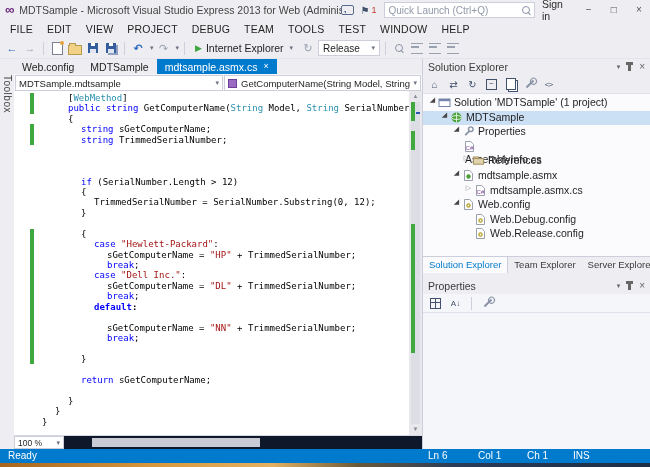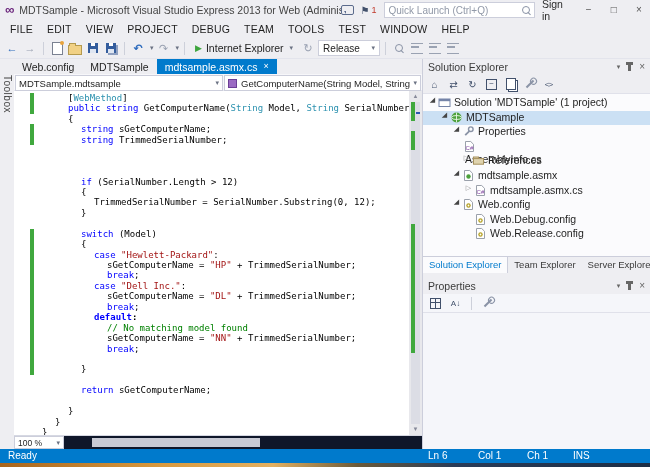--- a/index.html
+++ b/index.html
@@ -259,30 +259,29 @@
             <div class="cl"><span class="chgbar on"></span><span class="codetxt" style="padding-left: 39px;"><span class="tk-k">string</span><span class="tk-p"> sGetComputerName;</span></span></div>
             <div class="cl"><span class="chgbar on"></span><span class="codetxt" style="padding-left: 39px;"><span class="tk-k">string</span><span class="tk-p"> TrimmedSerialNumber;</span></span></div>
             <div class="cl"><span class="chgbar"></span><span class="codetxt" style="padding-left: 0px;"></span></div>
             <div class="cl"><span class="chgbar"></span></div>
             <div class="cl"><span class="chgbar"></span><span class="codetxt" style="padding-left: 0px;"></span></div>
             <div class="cl"><span class="chgbar"></span><span class="codetxt" style="padding-left: 39px;"><span class="tk-k">if</span><span class="tk-p"> (SerialNumber.Length &gt; 12)</span></span></div>
             <div class="cl"><span class="chgbar"></span><span class="codetxt" style="padding-left: 39px;"><span class="tk-p">{</span></span></div>
             <div class="cl"><span class="chgbar"></span><span class="codetxt" style="padding-left: 52px;"><span class="tk-p">TrimmedSerialNumber = SerialNumber.Substring(0, 12);</span></span></div>
             <div class="cl"><span class="chgbar"></span><span class="codetxt" style="padding-left: 39px;"><span class="tk-p">}</span></span></div>
             <div class="cl"><span class="chgbar"></span><span class="codetxt" style="padding-left: 0px;"></span></div>
-            <div class="cl"><span class="chgbar on"></span><span class="codetxt" style="padding-left: 39px;"><span class="tk-k">switch</span><span class="tk-p"> (Model)</span></span></div>
             <div class="cl"><span class="chgbar on"></span><span class="codetxt" style="padding-left: 39px;"><span class="tk-p">{</span></span></div>
             <div class="cl"><span class="chgbar on"></span><span class="codetxt" style="padding-left: 52px;"><span class="tk-k">case</span><span class="tk-p"> </span><span class="tk-s">"Hewlett-Packard"</span><span class="tk-p">:</span></span></div>
             <div class="cl"><span class="chgbar on"></span><span class="codetxt" style="padding-left: 65px;"><span class="tk-p">sGetComputerName = </span><span class="tk-s">"HP"</span><span class="tk-p"> + TrimmedSerialNumber;</span></span></div>
             <div class="cl"><span class="chgbar on"></span><span class="codetxt" style="padding-left: 65px;"><span class="tk-k">break</span><span class="tk-p">;</span></span></div>
             <div class="cl"><span class="chgbar on"></span><span class="codetxt" style="padding-left: 52px;"><span class="tk-k">case</span><span class="tk-p"> </span><span class="tk-s">"Dell Inc."</span><span class="tk-p">:</span></span></div>
             <div class="cl"><span class="chgbar on"></span><span class="codetxt" style="padding-left: 65px;"><span class="tk-p">sGetComputerName = </span><span class="tk-s">"DL"</span><span class="tk-p"> + TrimmedSerialNumber;</span></span></div>
             <div class="cl"><span class="chgbar on"></span><span class="codetxt" style="padding-left: 65px;"><span class="tk-k">break</span><span class="tk-p">;</span></span></div>
             <div class="cl"><span class="chgbar on"></span><span class="codetxt" style="padding-left: 52px; font-weight: bold;"><span class="tk-k">default</span><span class="tk-p">:</span></span></div>
-            <div class="cl"><span class="chgbar on"></span><span class="codetxt" style="padding-left: 65px;"><span class="tk-c">// No matching model found</span></span></div>
+            <div class="cl"><span class="chgbar on"></span></div>
             <div class="cl"><span class="chgbar on"></span><span class="codetxt" style="padding-left: 65px;"><span class="tk-p">sGetComputerName = </span><span class="tk-s">"NN"</span><span class="tk-p"> + TrimmedSerialNumber;</span></span></div>
             <div class="cl"><span class="chgbar on"></span><span class="codetxt" style="padding-left: 65px;"><span class="tk-k">break</span><span class="tk-p">;</span></span></div>
             <div class="cl"><span class="chgbar on"></span><span class="codetxt" style="padding-left: 0px;"></span></div>
             <div class="cl"><span class="chgbar on"></span><span class="codetxt" style="padding-left: 39px;"><span class="tk-p">}</span></span></div>
             <div class="cl"><span class="chgbar"></span><span class="codetxt" style="padding-left: 0px;"></span></div>
             <div class="cl"><span class="chgbar"></span><span class="codetxt" style="padding-left: 39px;"><span class="tk-k">return</span><span class="tk-p"> sGetComputerName;</span></span></div>
             <div class="cl"><span class="chgbar"></span><span class="codetxt" style="padding-left: 0px;"></span></div>
             <div class="cl"><span class="chgbar"></span><span class="codetxt" style="padding-left: 26px;"><span class="tk-p">}</span></span></div>
             <div class="cl"><span class="chgbar"></span><span class="codetxt" style="padding-left: 13px;"><span class="tk-p">}</span></span></div>
             <div class="cl"><span class="chgbar"></span><span class="codetxt" style="padding-left: 0px;"><span class="tk-p">}</span></span></div>

